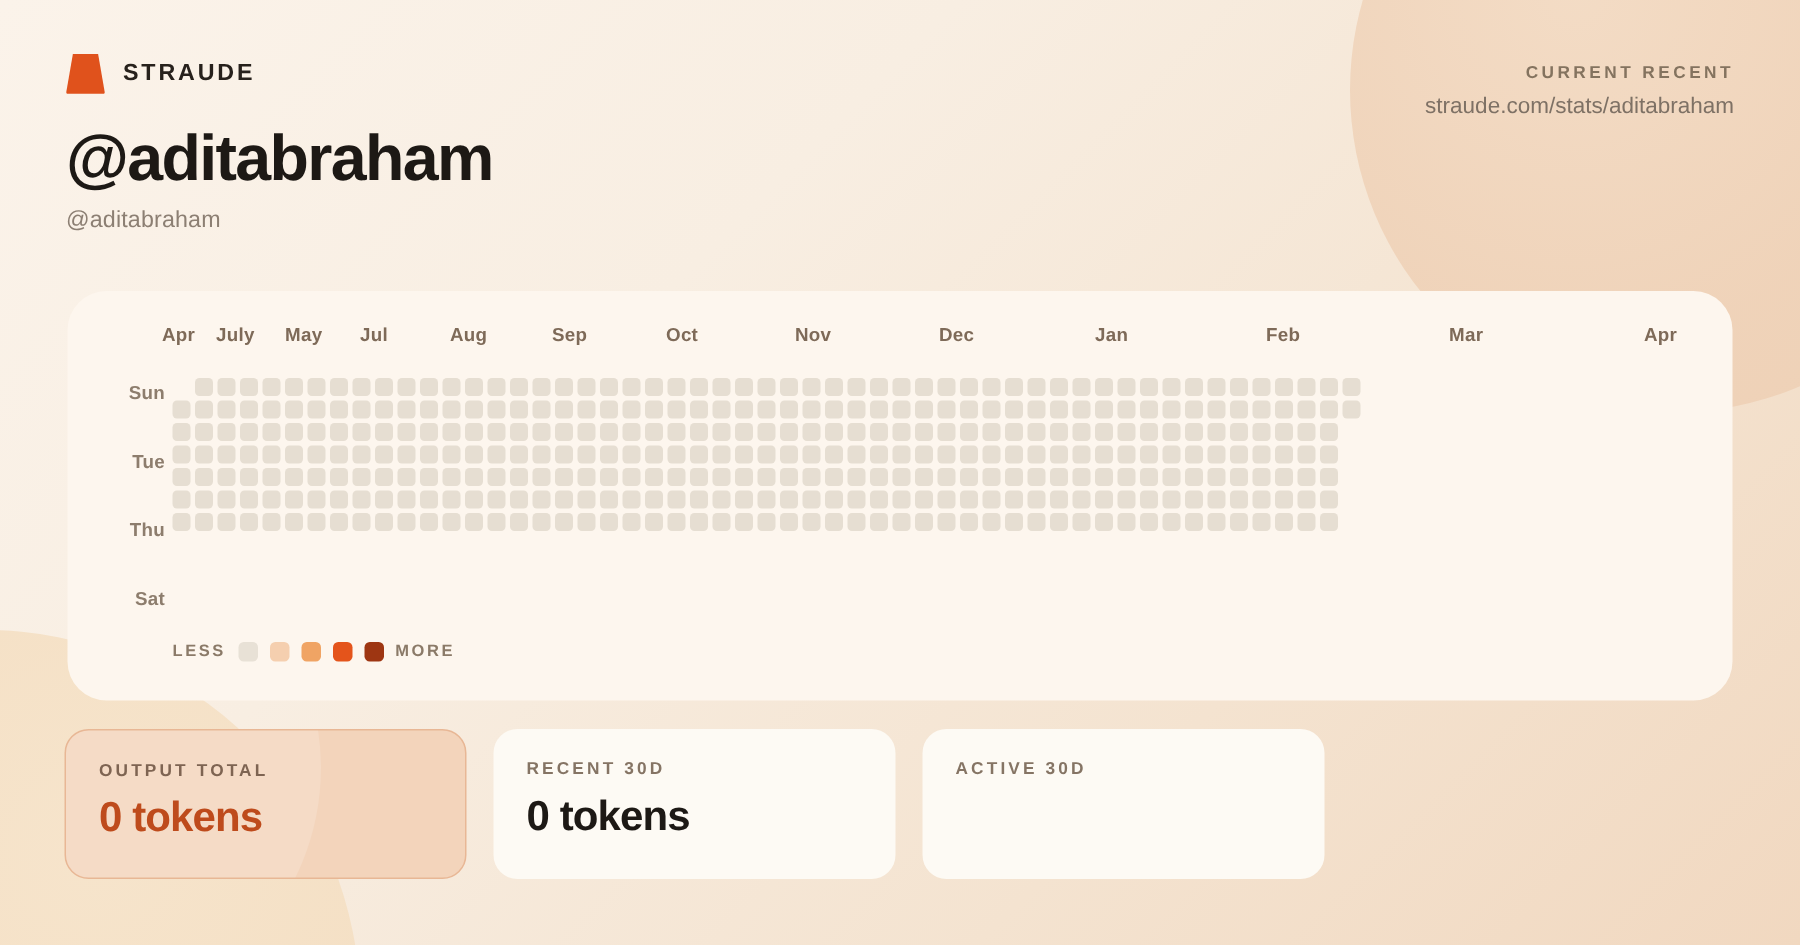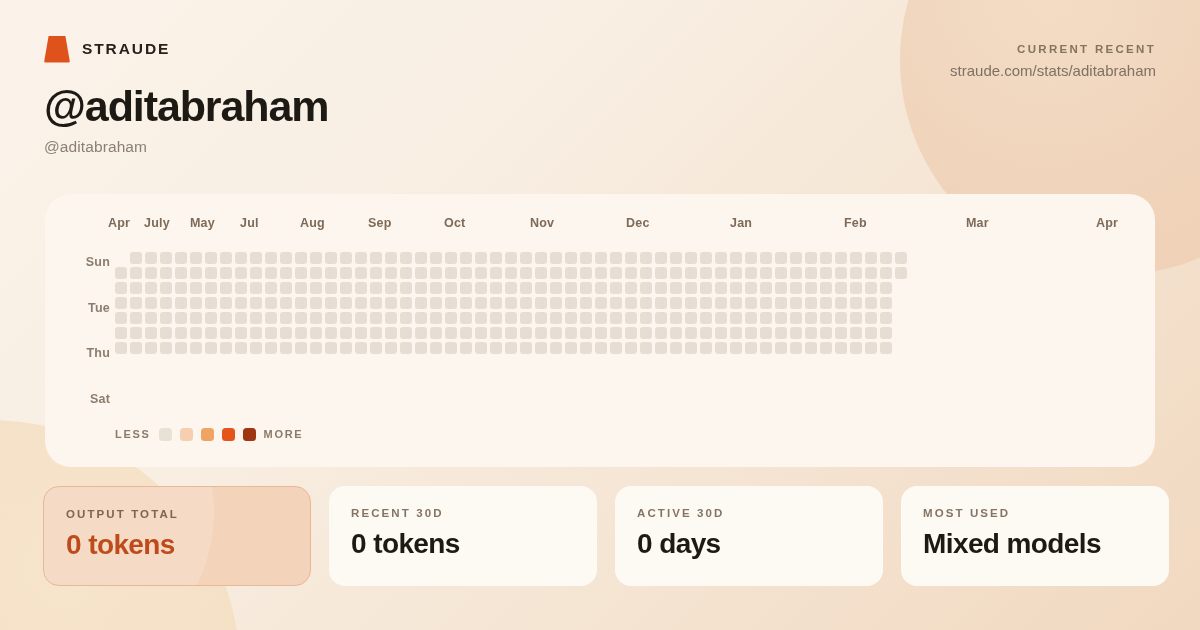--- a/index.html
+++ b/index.html
@@ -566,21 +566,16 @@
         <div class="blob"></div>
         <div class="stat-label">OUTPUT TOTAL</div>
         <div class="stat-value">0 tokens</div>
       </div>
       <div class="stat-card plain">
         <div class="stat-label">RECENT 30D</div>
         <div class="stat-value">0 tokens</div>
       </div>
       <div class="stat-card plain">
         <div class="stat-label">ACTIVE 30D</div>
-        <div class="stat-value">0 days</div>
-      </div>
-      <div class="stat-card plain">
-        <div class="stat-label">MOST USED</div>
-        <div class="stat-value">Mixed models</div>
       </div>
     </div>
 
 </div>
 
 </body></html>

